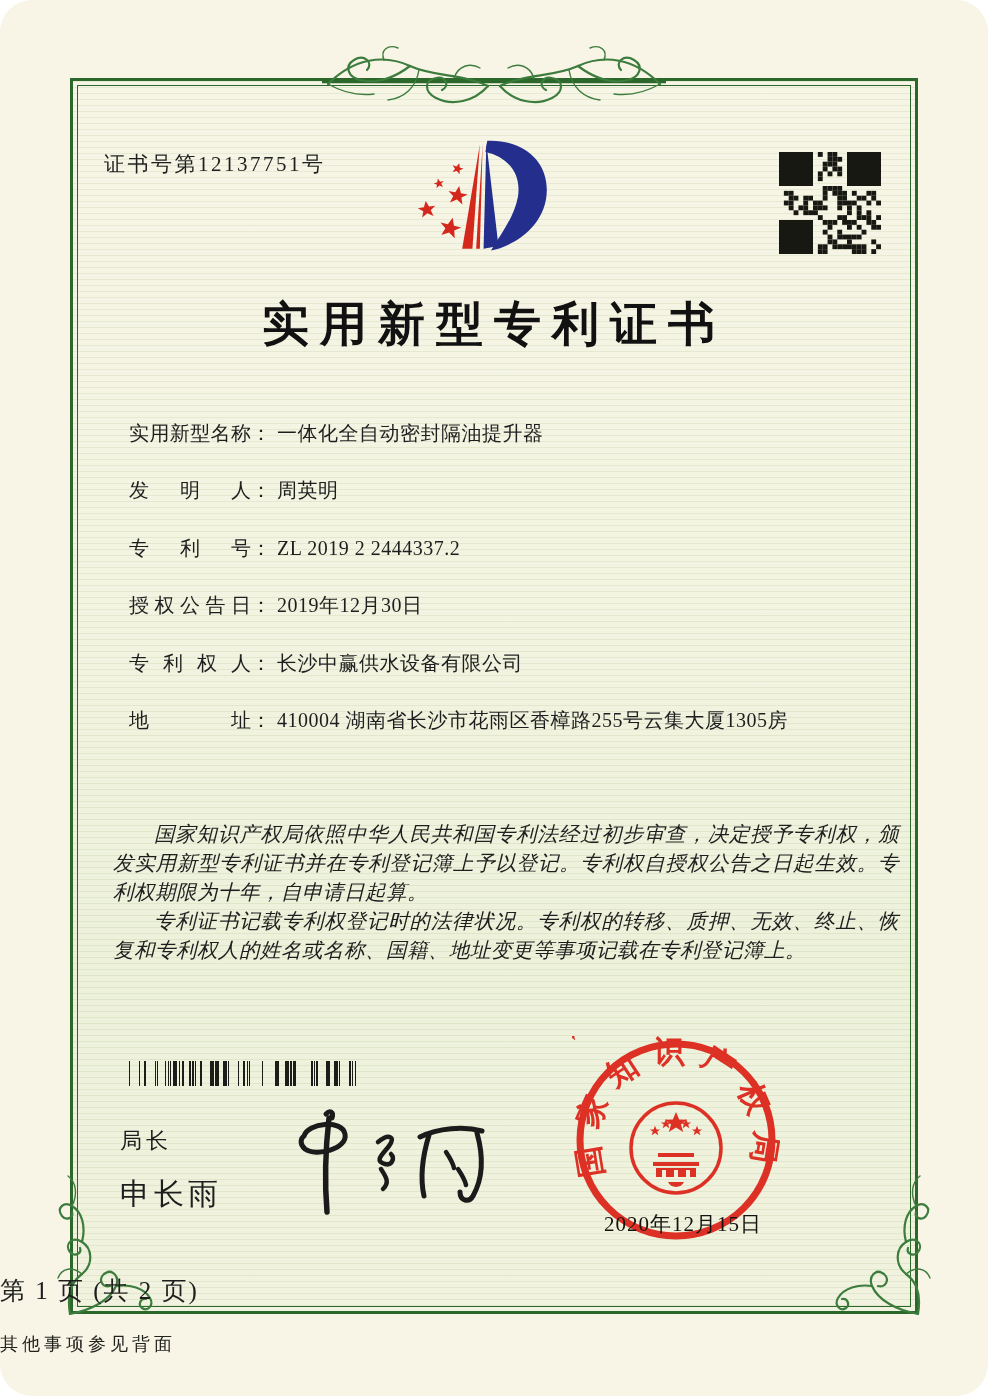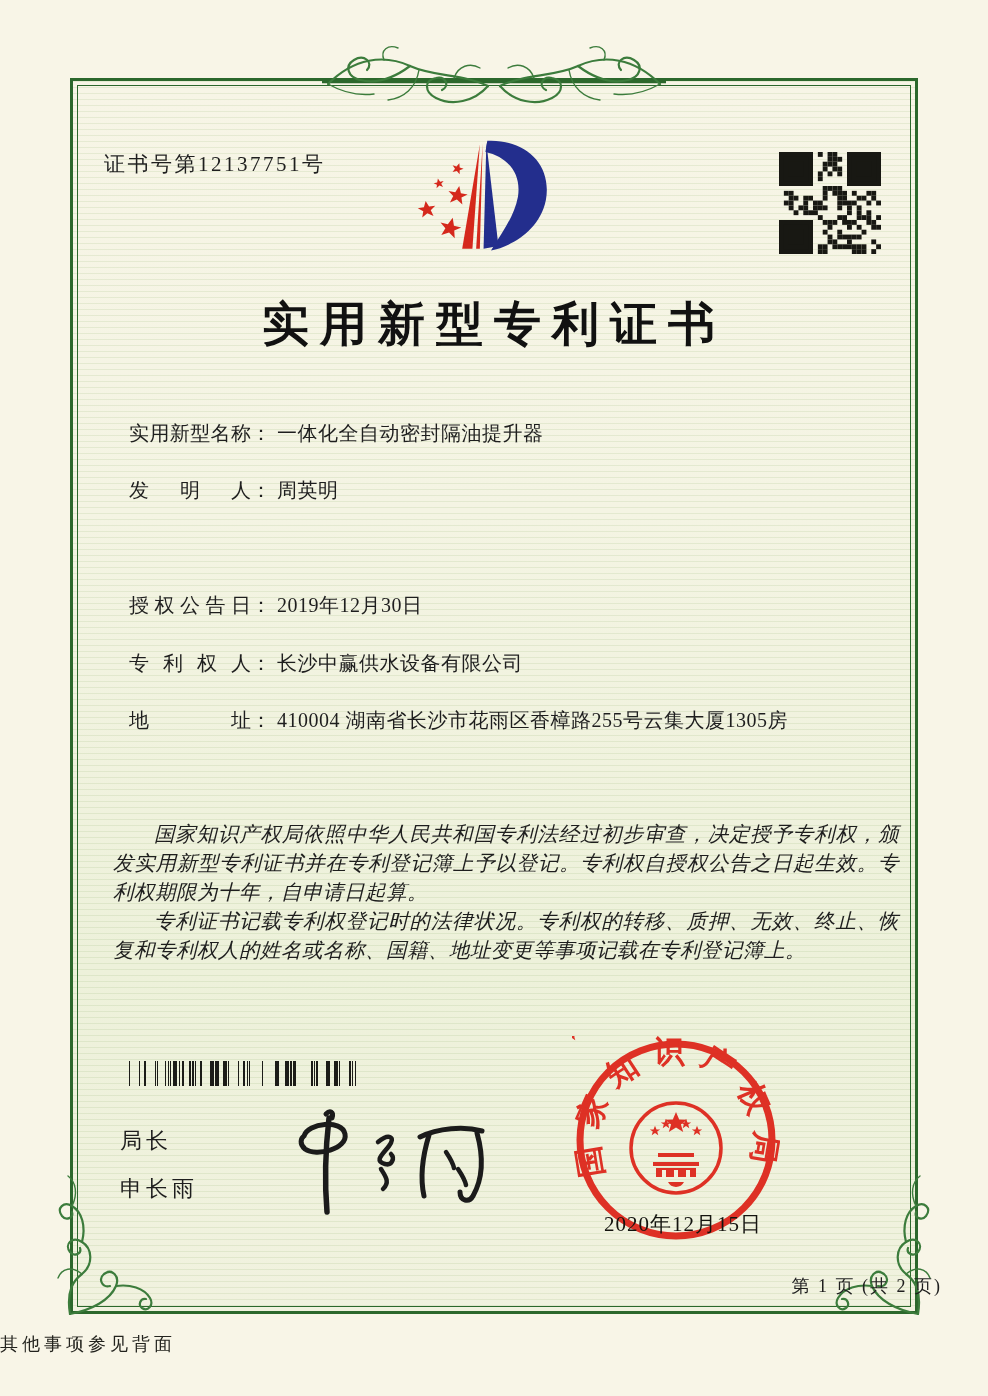--- a/index.html
+++ b/index.html
@@ -1,18 +1,18 @@
 <!DOCTYPE html>
 <html><head>
 <meta charset="utf-8">
 <style>
   * { margin:0; padding:0; box-sizing:border-box; }
   html,body { width:988px; height:1396px; }
   body { font-family:"Liberation Serif","DejaVu Serif",serif; color:#1e1e1e; }
-  .page { position:relative; width:988px; height:1396px; background:#f8f5e7; overflow:hidden; }
+  .page { position:relative; width:988px; height:1396px; background:#f8f5e7; overflow:hidden;border-radius:32px; }
 
   
   .frame {
     position:absolute; left:70px; top:78px; width:848px; height:1236px;
     border:3px solid #2c682c;
     background:
       repeating-linear-gradient(180deg, rgba(140,175,105,0.16) 0 1px, rgba(0,0,0,0) 1px 6px),
       linear-gradient(180deg,#f7f5e6 0%, #f4f4e3 35%, #edf1da 72%, #f1f2df 100%);
   }
   .frame::before { content:""; position:absolute; inset:4px; border:1px solid #2c682c; }
@@ -35,27 +35,27 @@
   .row2nd { position:absolute; left:440px; top:0; }
 
   .paras { left:113px; top:820px; width:786px; font-size:20.5px; line-height:29px;
            text-align:justify; letter-spacing:0.5px;font-style:italic; }
   .paras p { text-indent:2em; margin:0; }
 
   .barcode { left:125px; top:1061px; width:246px; height:25px; }
   .barcode rect { fill:#1c1c18; }
 
   .signer-title { left:120px; top:1126px; font-size:22px; letter-spacing:4px; }
-  .signer-name  { left:120px; top:1174px; font-size:22px; letter-spacing:4px; }
+  .signer-name  { left:120px; top:1174px; font-size:30px; letter-spacing:4px; }
   .signature { left:262px; top:1106px; width:250px; height:115px; }
 
   .seal { left:572px; top:1036px; width:208px; height:208px; opacity:0.93; }
   .seal-date { left:583px; top:1210px; width:200px; text-align:center; font-size:21px; letter-spacing:1px; color:#14140f; }
 
-  .page-num { left:0; top:1274px; width:942px; text-align:right; font-size:18px; letter-spacing:2px;padding-left:35px; }
+  .page-num { left:0; top:1274px; width:942px; text-align:left; font-size:25px; letter-spacing:2px; }
   .footer-note { left:0; top:1332px; width:876px; text-align:left; font-size:18px; letter-spacing:4px; color:#23231e; }
 
   .orn { position:absolute; pointer-events:none; }
   .orn path { stroke:#3c7c3c; fill:none; stroke-width:2.2; stroke-linecap:round; }
   .orn .thin { stroke-width:1.4; }
 </style>
 </head>
 <body>
 
 <div class="page">
@@ -247,20 +247,23 @@
   </svg>
 
   <div class="abs title">实用新型专利证书</div>
 
   <div class="row" style="top:420px">
     <span class="flabel">实用新型名称</span><span class="colon">：</span><span class="fvalue">一体化全自动密封隔油提升器</span>
   </div>
   <div class="row" style="top:477px">
     <span class="flabel">发明人</span><span class="colon">：</span><span class="fvalue">周英明</span>
   </div>
+  <div class="row" style="top:535px">
+    <span class="flabel">专利号</span><span class="colon">：</span><span class="fvalue">ZL 2019 2 2444337.2</span>
+  </div>
   <div class="row" style="top:592px">
     <span class="flabel">授权公告日</span><span class="colon">：</span><span class="fvalue">2019年12月30日</span>
   </div>
   <div class="row" style="top:650px">
     <span class="flabel">专利权人</span><span class="colon">：</span><span class="fvalue">长沙中赢供水设备有限公司</span>
   </div>
   <div class="row" style="top:707px">
     <span class="flabel">地址</span><span class="colon">：</span><span class="fvalue">410004 湖南省长沙市花雨区香樟路255号云集大厦1305房</span>
   </div>
 

